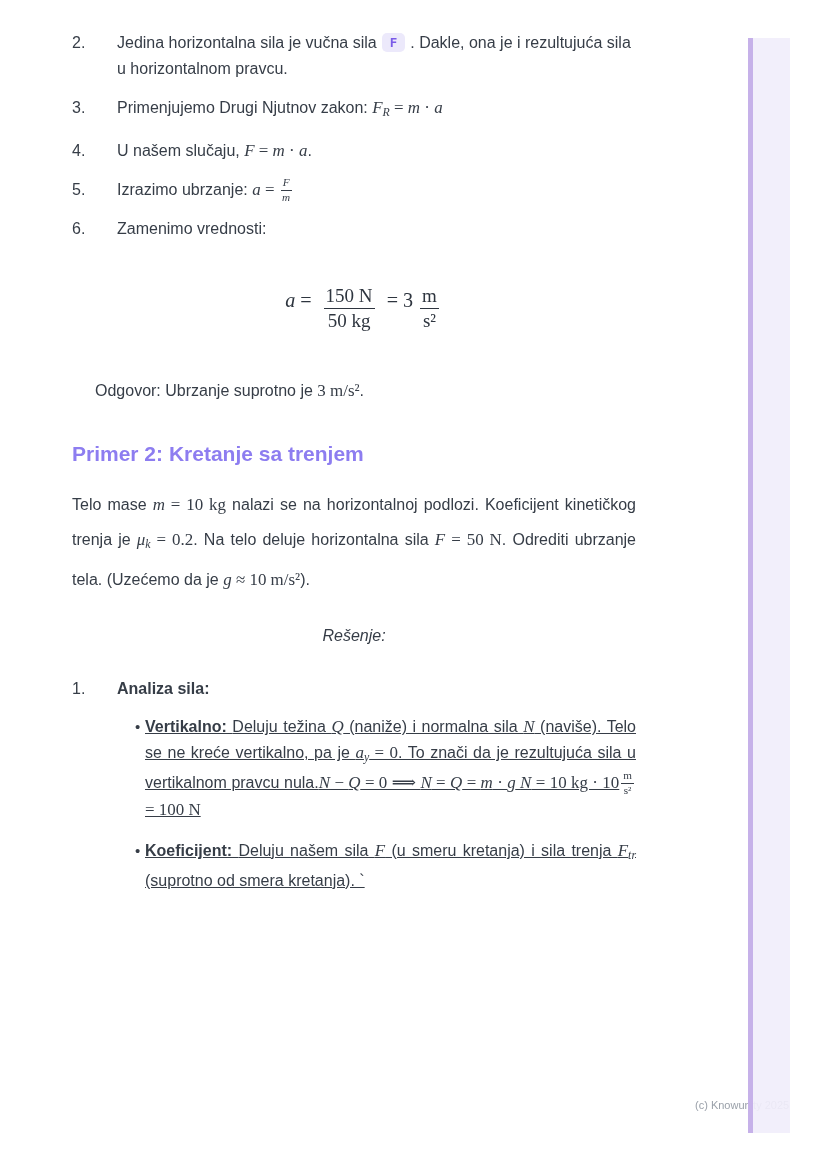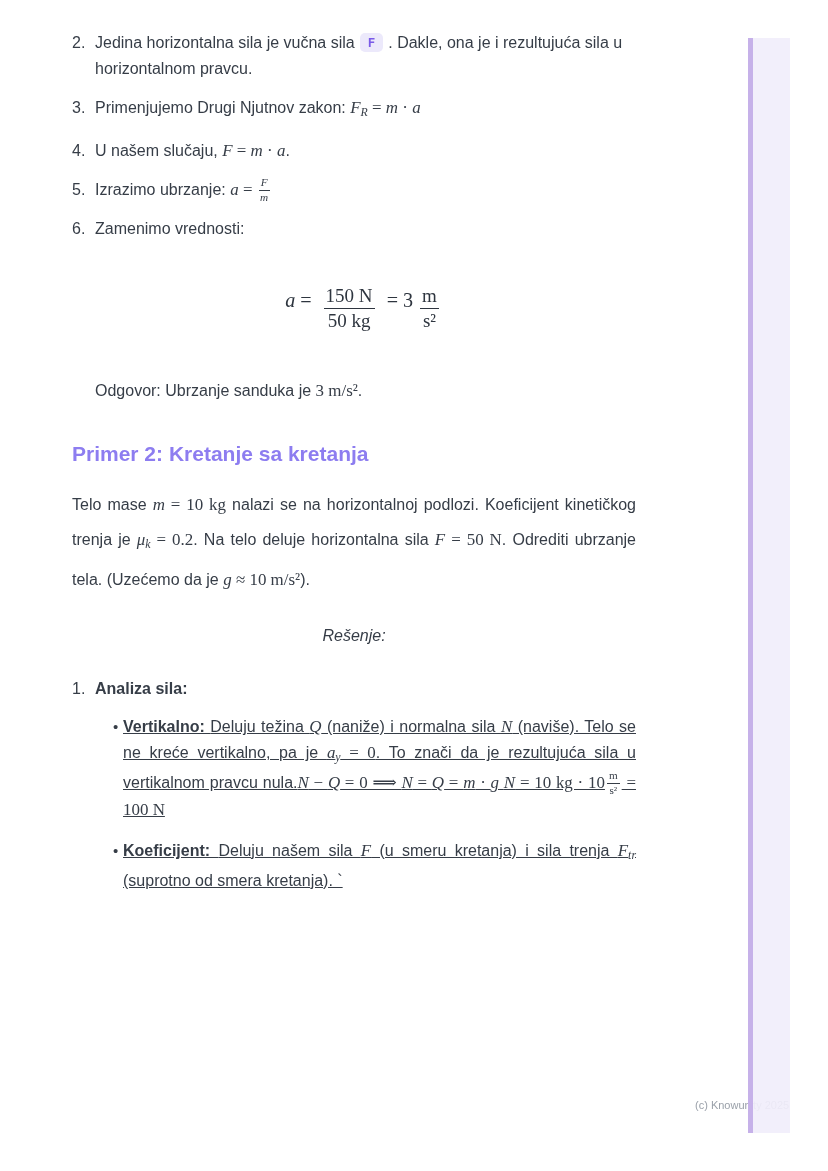--- a/index.html
+++ b/index.html
@@ -6,21 +6,21 @@
   body{
     width:828px;height:1171px;position:relative;background:#ffffff;
     font-family:"Liberation Sans",sans-serif;color:#363d47;font-size:16px;
     overflow:hidden;
   }
   .content{position:absolute;left:72px;top:30px;width:564px;}
   
   .olist{margin:0;padding:0;list-style:none;}
   .olist > li{display:flex;margin:0 0 13px 0;line-height:26px;}
   .olist .num{width:23px;flex-shrink:0;}
-  .olist .litext{flex:1;}
+  .olist .litext{flex:1;margin-left:22px;}
   
   .m,.v,.s,.frac{font-family:"Liberation Serif","DejaVu Serif","DejaVu Sans",serif;font-size:1.06em;}
   .v{font-style:italic;}
   .s{font-family:"Liberation Serif","DejaVu Serif",serif;font-style:italic;font-size:0.74em;vertical-align:-0.25em;}
   .b{font-weight:bold;}
   .frac{display:inline-block;vertical-align:-0.5em;text-align:center;line-height:1.05;font-size:0.70em;margin:0 2px;}
   .frac .ftop{display:block;border-bottom:1px solid currentColor;padding:0 2px 1px;}
   .frac .fbot{display:block;padding-top:1px;}
   .frac.it{font-style:italic;}
   .frac.big{font-size:1em;vertical-align:-1.05em;margin:16px 7px;line-height:1.15;}
@@ -81,23 +81,23 @@
       <span class="litext"><span class="t">Izrazimo ubrzanje: </span><span class="v">a</span><span class="m"> = </span><span class="frac it"><span class="ftop">F</span><span class="fbot">m</span></span></span>
     </li>
     <li>
       <span class="num">6.</span>
       <span class="litext"><span class="t">Zamenimo vrednosti:</span></span>
     </li>
   </ol>
 
   <div class="equation"><span class="v">a</span><span class="m"> = </span><span class="frac big"><span class="ftop">150 N</span><span class="fbot">50 kg</span></span><span class="m"> = 3</span><span class="frac big"><span class="ftop">m</span><span class="fbot">s²</span></span></div>
 
-  <div class="answer"><span class="t">Odgovor: Ubrzanje sanduka je </span><span class="m">3 m/s²</span><span class="t">.</span></div>
+  <div class="answer"><span class="t">Odgovor: Ubrzanje suprotno je </span><span class="m">3 m/s²</span><span class="t">.</span></div>
 
-  <div class="h2">Primer 2: Kretanje sa kretanja</div>
+  <div class="h2">Primer 2: Kretanje sa trenjem</div>
 
   <div class="para"><span class="t">Telo mase </span><span class="v">m</span><span class="m"> = 10 kg</span><span class="t"> nalazi se na horizontalnoj podlozi. Koeficijent kinetičkog trenja je </span><span class="v">μ</span><span class="s">k</span><span class="m"> = 0.2</span><span class="t">. Na telo deluje horizontalna sila </span><span class="v">F</span><span class="m"> = 50 N</span><span class="t">. Odrediti ubrzanje tela. (Uzećemo da je </span><span class="v">g</span><span class="m"> ≈ 10 m/s²</span><span class="t">).</span></div>
 
   <div class="solution">Rešenje:</div>
 
   <ol class="olist">
     <li>
       <span class="num">1.</span>
       <span class="litext">
         <span class="b">Analiza sila:</span>

